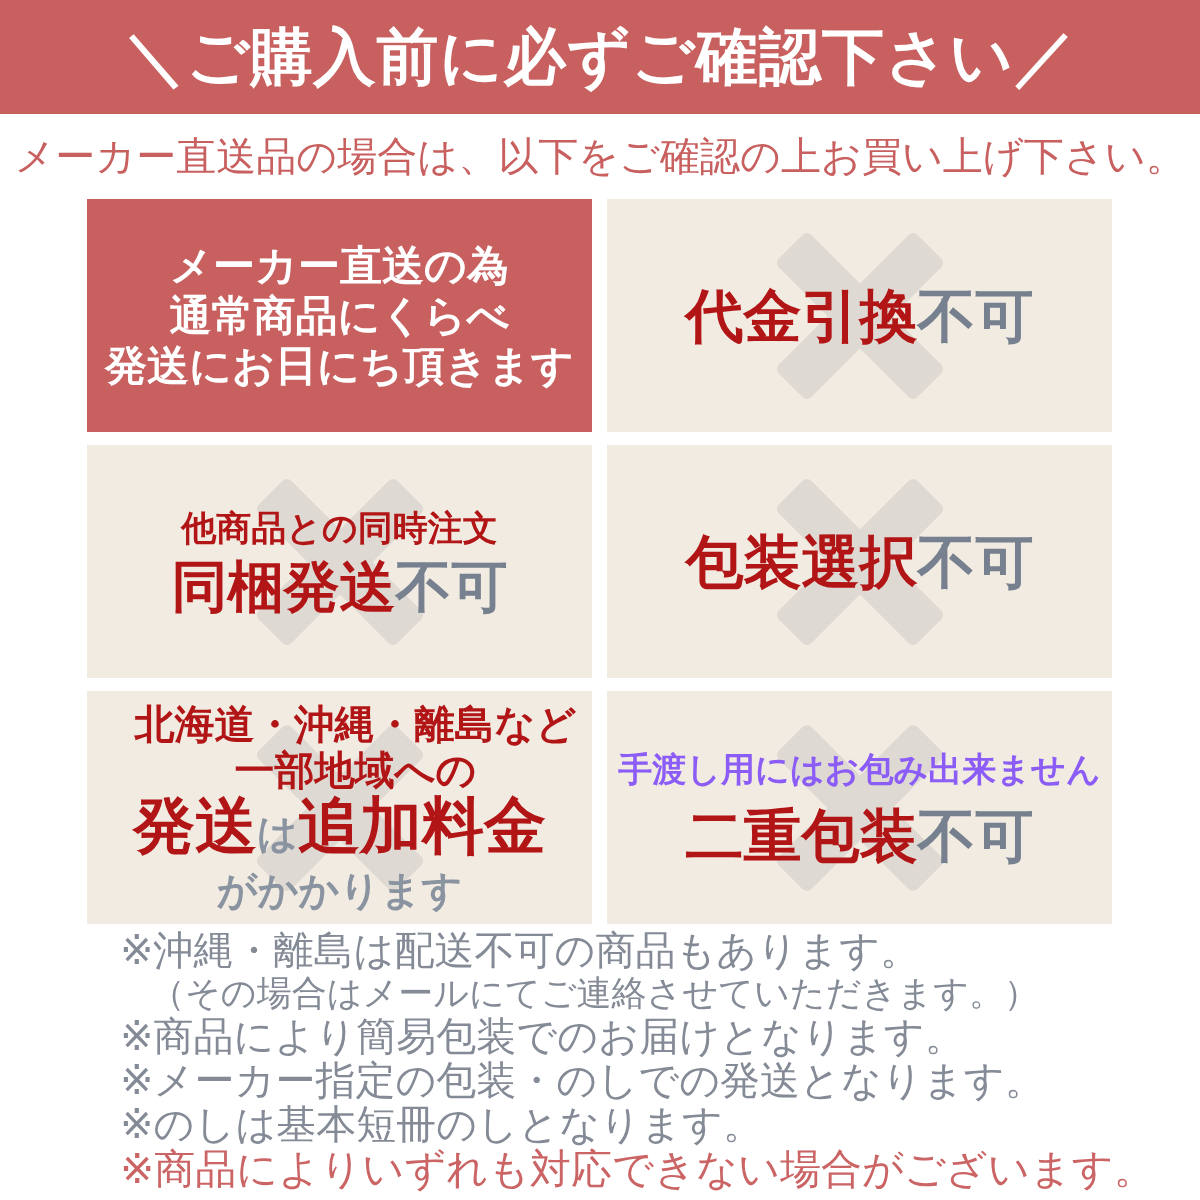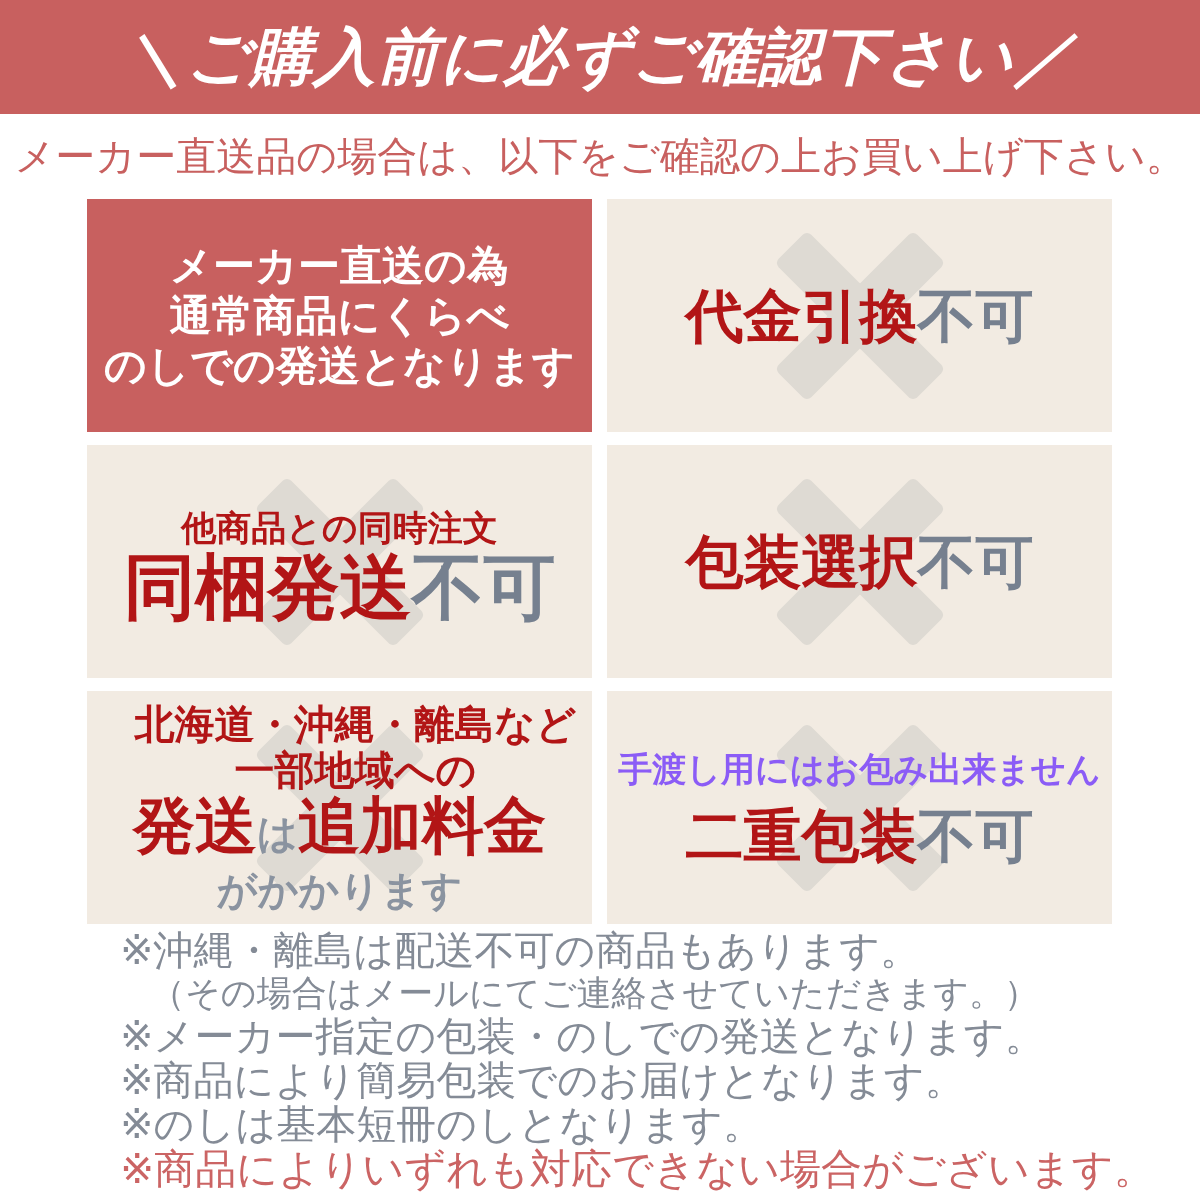--- a/index.html
+++ b/index.html
@@ -11,21 +11,21 @@
     font-family:"Liberation Sans","DejaVu Sans",sans-serif;
   }
   
   .banner{
     position:absolute;top:0;left:0;width:1200px;height:114px;
     background:#c8605f;
     display:flex;align-items:center;justify-content:center;
   }
   .title{
     margin:0;color:#ffffff;font-size:62px;font-weight:700;
-    letter-spacing:1px;white-space:nowrap;font-style:italic;
+    letter-spacing:1px;white-space:nowrap;
   }
   
   .subtitle{
     position:absolute;top:126px;left:0;width:1200px;
     margin:0;text-align:center;
     color:#c8605f;font-size:40px;font-weight:500;line-height:60px;
     white-space:nowrap;
   }
   
   .grid{
@@ -48,21 +48,21 @@
   }
   .xmark .bar{
     position:absolute;left:-98px;top:-23px;width:196px;height:46px;
     background:#dedad3;border-radius:6px;display:block;
   }
   .xmark .bar1{transform:rotate(45deg);}
   .xmark .bar2{transform:rotate(-45deg);}
   
   .white-lines{color:#ffffff;font-size:42px;font-weight:600;line-height:50px;white-space:nowrap;}
   .bigline{font-size:58px;font-weight:700;line-height:64px;white-space:nowrap;}
-  .bigline-sm{font-size:72px;font-weight:700;line-height:62px;white-space:nowrap;}
+  .bigline-sm{font-size:56px;font-weight:700;line-height:62px;white-space:nowrap;}
   .bigline-lg{font-size:62px;font-weight:700;line-height:66px;white-space:nowrap;}
   .crimson{color:#b21516;margin-top:23px;}
   .slate{color:#76808f;}
   .note-sm{color:#b21516;font-size:35px;font-weight:700;line-height:44px;margin-bottom:6px;white-space:nowrap;}
   .note-xs{color:#8b5cf6;font-size:34px;font-weight:700;line-height:42px;margin-bottom:14px;white-space:nowrap;}
   .region-note{color:#b21516;font-size:40px;font-weight:700;line-height:46px;white-space:nowrap;margin-left:32px;}
   .fee-particle{font-size:40px;font-weight:600;color:#8a93a0;}
   .fee-note{color:#8a93a0;font-size:40px;font-weight:600;line-height:48px;white-space:nowrap;}
   
   .notes{position:absolute;top:928px;left:120px;}
@@ -83,21 +83,21 @@
   </header>
 
   <p class="subtitle">メーカー直送品の場合は、以下をご確認の上お買い上げ下さい。</p>
 
   <div class="grid">
 
     <div class="box box-red">
       <div class="box-content white-lines">
         <div>メーカー直送の為</div>
         <div>通常商品にくらべ</div>
-        <div>のしでの発送となります</div>
+        <div>発送にお日にち頂きます</div>
       </div>
     </div>
 
     <div class="box box-beige">
       <span class="xmark">
           <span class="bar bar1"></span>
           <span class="bar bar2"></span>
         </span>
       <div class="box-content bigline">
         <span class="crimson">代金引換</span><span class="slate">不可</span>
@@ -147,19 +147,19 @@
         <div class="note-xs">手渡し用にはお包み出来ません</div>
         <div class="bigline"><span class="crimson">二重包装</span><span class="slate">不可</span></div>
       </div>
     </div>
 
   </div>
 
   <div class="notes">
     <p class="note">※沖縄・離島は配送不可の商品もあります。</p>
     <p class="note note-paren">（その場合はメールにてご連絡させていただきます。）</p>
+    <p class="note">※商品により簡易包装でのお届けとなります。</p>
     <p class="note">※メーカー指定の包装・のしでの発送となります。</p>
-    <p class="note">※商品により簡易包装でのお届けとなります。</p>
     <p class="note">※のしは基本短冊のしとなります。</p>
     <p class="note note-red">※商品によりいずれも対応できない場合がございます。</p>
   </div>
 
 </div>
 
 </body></html>

